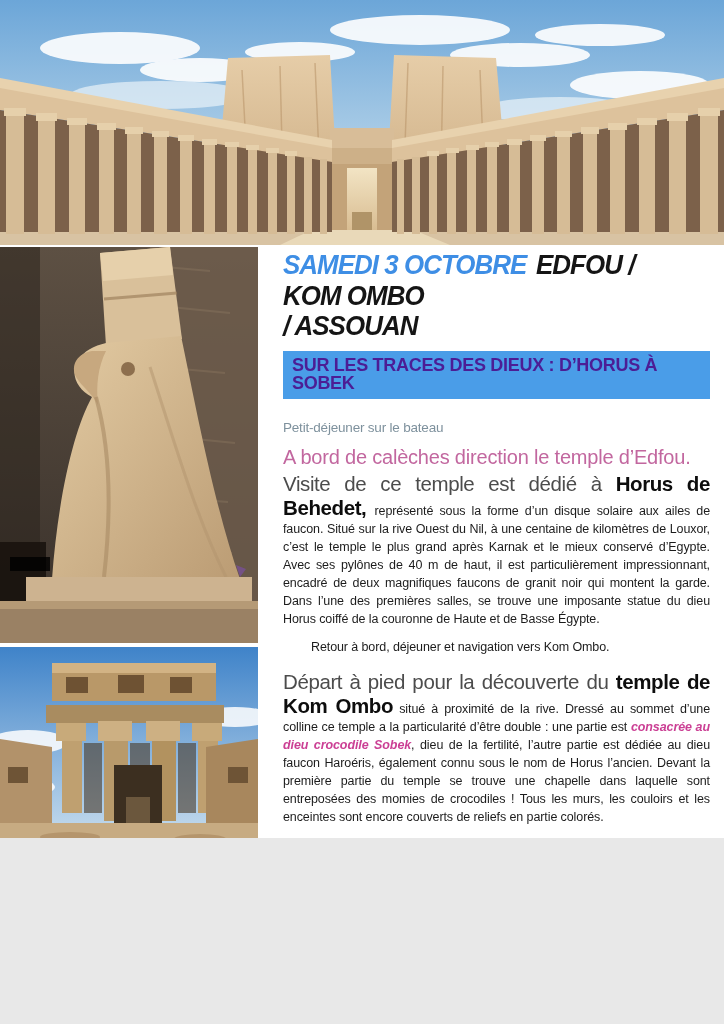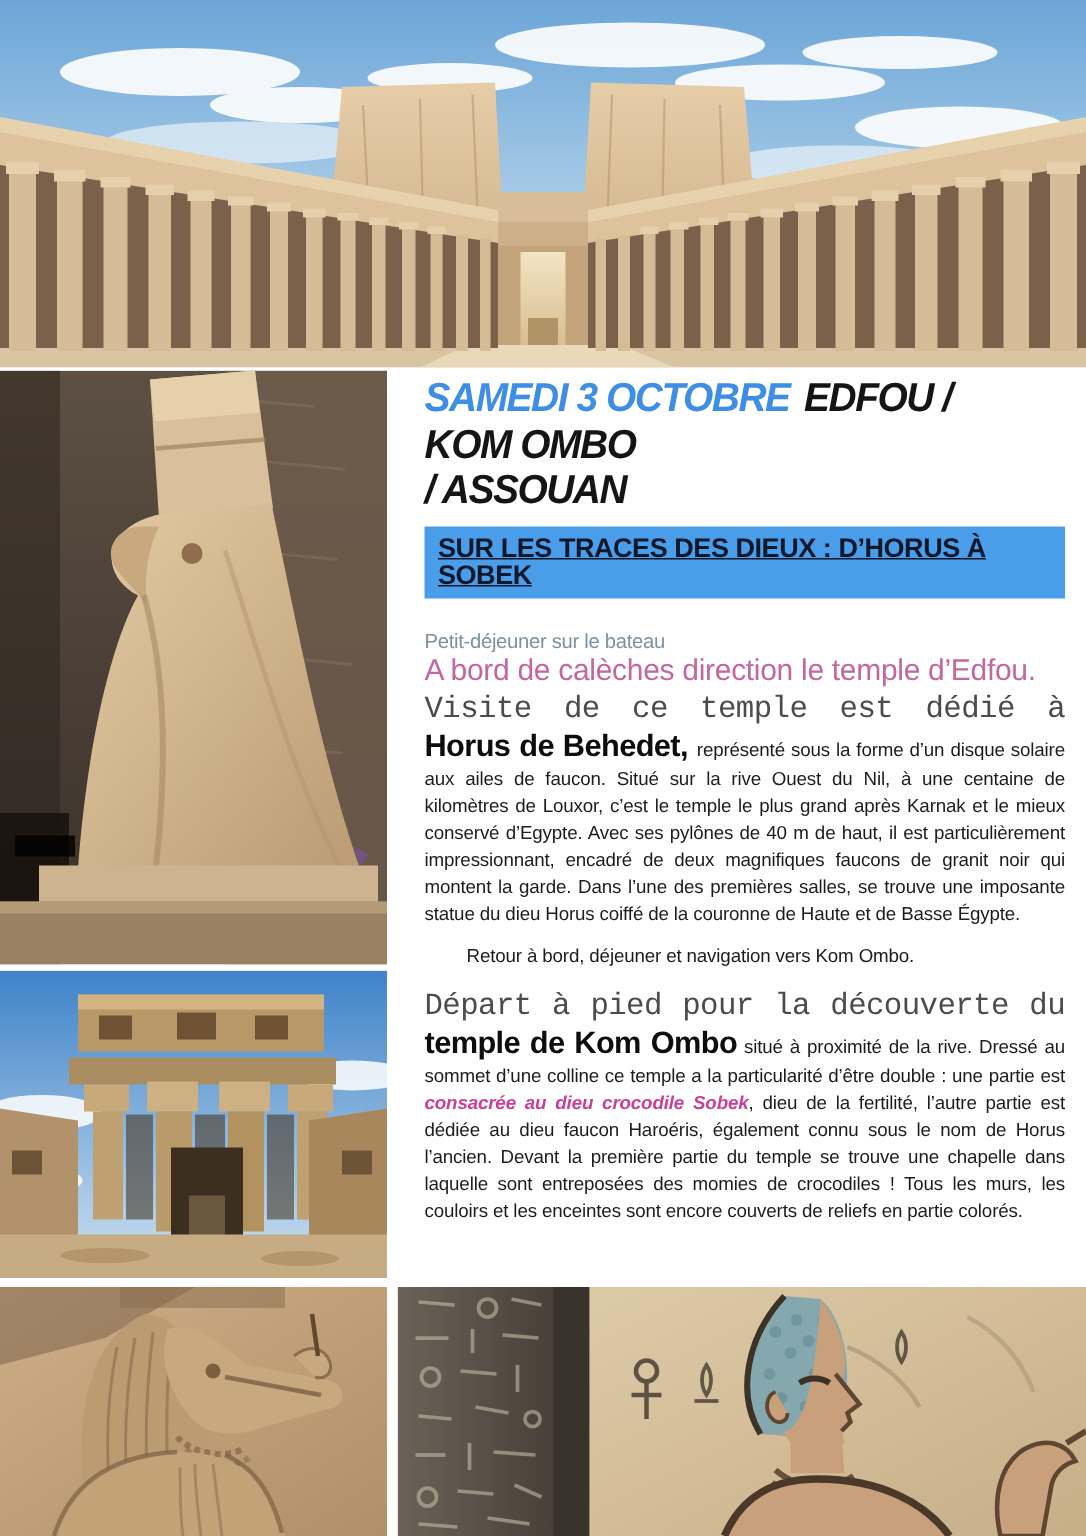--- a/index.html
+++ b/index.html
@@ -1,49 +1,49 @@
 <!DOCTYPE html>
 <html><head>
 <meta charset="utf-8">
 <style>
   * { margin:0; padding:0; box-sizing:border-box; }
   html,body { background:#e8e8e8; }
   .page {
-    position:relative; width:724px; height:1024px; margin:0 auto;
+    position:relative; width:724px; height:838px; margin:0 auto;
     background:#ffffff; overflow:hidden;
     font-family:"Liberation Sans", sans-serif;
   }
   .photo { position:absolute; overflow:hidden; }
   .photo svg { display:block; }
   .photo-top     { left:0;   top:0;   width:724px; height:245px; }
   .photo-falcon  { left:0;   top:247px; width:258px; height:396px; }
   .photo-komombo { left:0;   top:647px; width:258px; height:205px; }
   .photo-sobek   { left:0;   top:858px; width:258px; height:166px; }
   .photo-pharaoh { left:265px; top:858px; width:459px; height:166px; }
 
   .content { position:absolute; left:283px; top:250px; width:427px; }
 
   .headline {
     font-size:27px; font-weight:bold; font-style:italic;
     letter-spacing:-1px; line-height:1.13; color:#151515;
     transform:scaleX(.96); transform-origin:left top;
   }
   .headline .date { color:#3e8ee5; margin-right:10px; }
   .banner {
-    display:inline-block; margin-top:9px; background:#4a9de8; color:#0f172a;
+    display:inline-block; margin-top:9px; background:#4a9de8; color:#4c1d95;
     font-weight:bold; font-size:18px; letter-spacing:-0.3px;
-    padding:5px 10px 6px 9px; line-height:1.05;text-decoration:underline;
+    padding:5px 10px 6px 9px; line-height:1.05;
   }
   .note-gray { margin-top:21px; color:#7e919d; font-size:13.5px; letter-spacing:-0.2px; }
-  .pink-head { margin-top:1px; color:#c2679f; font-size:20px; font-weight:normal; letter-spacing:-0.2px; }
+  .pink-head { margin-top:11px; color:#c2679f; font-size:20px; font-weight:normal; letter-spacing:-0.2px; }
   .para {
     margin-top:3px; font-size:12.5px; line-height:18px; color:#1c1c1c;
     text-align:justify; letter-spacing:-0.1px;
   }
-  .para .big-light { font-size:20.5px; line-height:24px; color:#4c4c4c; letter-spacing:-0.4px;font-family:Liberation Mono, monospace; }
+  .para .big-light { font-size:20.5px; line-height:24px; color:#4c4c4c; letter-spacing:-0.4px; }
   .para .big-bold  { font-size:20.5px; line-height:24px; color:#0d0d0d; font-weight:bold; letter-spacing:-0.4px; }
   .para .pink-it   { color:#cb3f94; font-style:italic; font-weight:bold; }
   .body-note { margin-top:12px; font-size:12.5px; color:#1c1c1c; letter-spacing:-0.1px;margin-left:28px; }
   .para2 { margin-top:16px; }
   .inline-gray { color:#7e919d; }
 </style>
 </head>
 <body>
 
 <div class="page">

